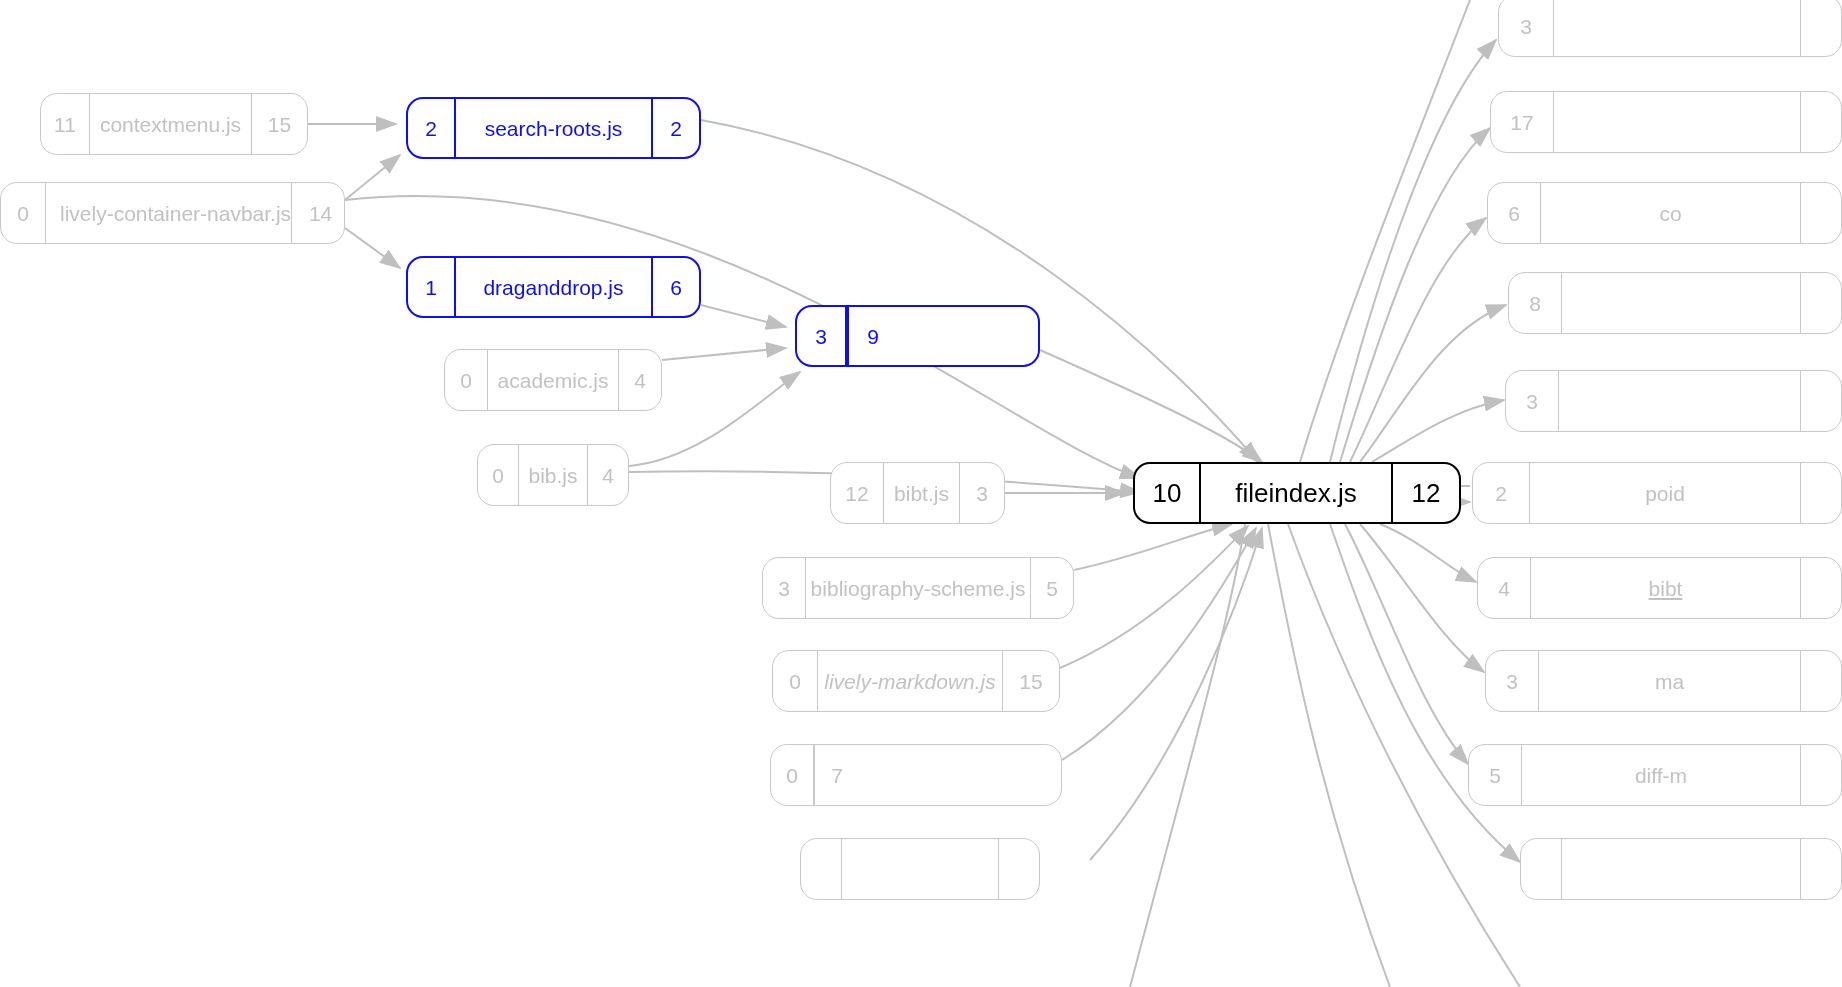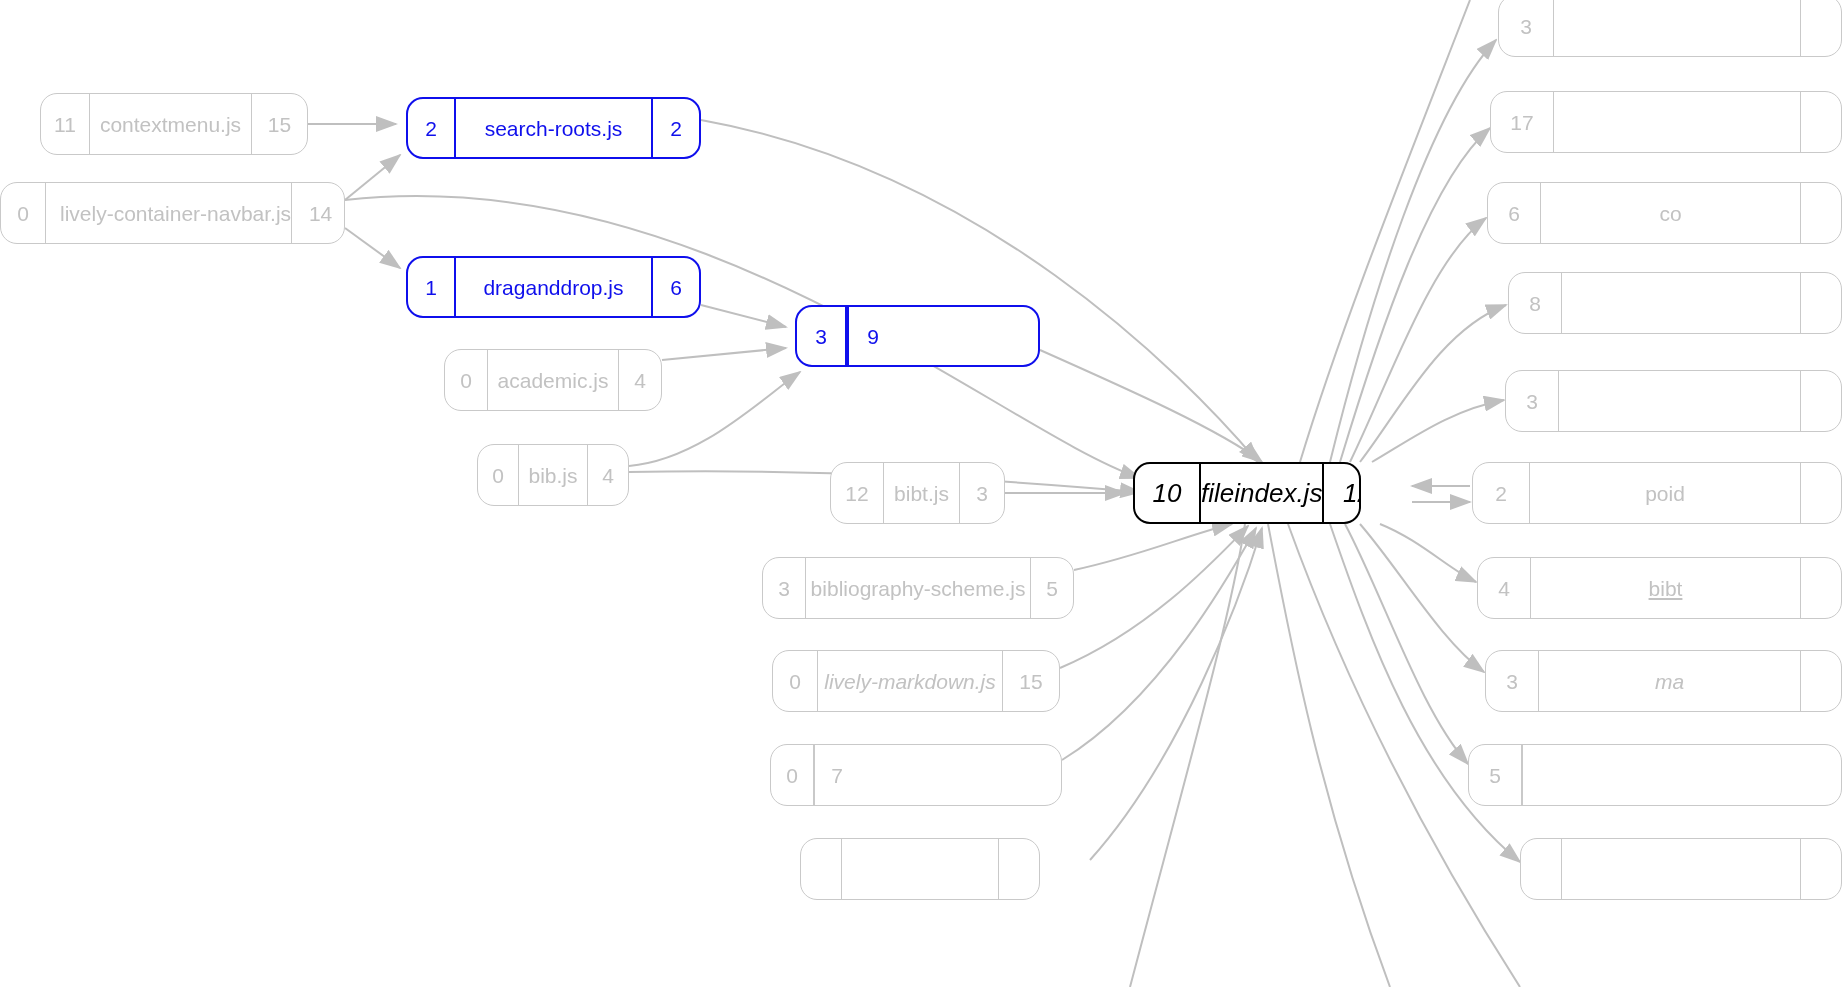--- a/index.html
+++ b/index.html
@@ -141,21 +141,21 @@
         <div class="divider"></div>
         <div class="cell out fs-base" style="width: 40px; flex: 0 0 40px;">4</div>
       </div>
       <div class="node dim" style="left: 830px; top: 462px; width: 175px; height: 62px;">
         <div class="cell in fs-base" style="width: 52px; flex: 0 0 52px;">12</div>
         <div class="divider"></div>
         <div class="cell name fs-base" style="flex: 1 1 auto;">bibt.js</div>
         <div class="divider"></div>
         <div class="cell out fs-base" style="width: 44px; flex: 0 0 44px;">3</div>
       </div>
-      <div class="node focus" style="left: 1133px; top: 462px; width: 228px; height: 62px; font-style: italic;">
+      <div class="node focus" style="left: 1133px; top: 462px; width: 328px; height: 62px;">
         <div class="cell in fs-big" style="width: 64px; flex: 0 0 64px;">10</div>
         <div class="divider"></div>
         <div class="cell name fs-big" style="flex: 1 1 auto;">fileindex.js</div>
         <div class="divider"></div>
         <div class="cell out fs-big" style="width: 66px; flex: 0 0 66px;">12</div>
       </div>
       <div class="node dim" style="left: 762px; top: 557px; width: 312px; height: 62px;">
         <div class="cell in fs-base" style="width: 42px; flex: 0 0 42px;">3</div>
         <div class="divider"></div>
         <div class="cell name fs-base" style="flex: 1 1 auto;">bibliography-scheme.js</div>
@@ -227,27 +227,28 @@
       <div class="node dim" style="left: 1477px; top: 557px; width: 365px; height: 62px;">
         <div class="cell in fs-base" style="width: 52px; flex: 0 0 52px;">4</div>
         <div class="divider"></div>
         <div class="cell name fs-base" style="flex: 1 1 auto; text-decoration: underline;">bibt</div>
         <div class="divider"></div>
         <div class="cell out fs-base" style="width: 40px; flex: 0 0 40px;"></div>
       </div>
       <div class="node dim" style="left: 1485px; top: 650px; width: 357px; height: 62px;">
         <div class="cell in fs-base" style="width: 52px; flex: 0 0 52px;">3</div>
         <div class="divider"></div>
-        <div class="cell name fs-base" style="flex: 1 1 auto; font-style: italic;">ma</div>
+        <div class="cell name fs-base" style="flex: 1 1 auto;">ma</div>
         <div class="divider"></div>
         <div class="cell out fs-base" style="width: 40px; flex: 0 0 40px;"></div>
       </div>
       <div class="node dim" style="left: 1468px; top: 744px; width: 374px; height: 62px;">
         <div class="cell in fs-base" style="width: 52px; flex: 0 0 52px;">5</div>
         <div class="divider"></div>
+        <div class="cell name fs-base" style="flex: 1 1 auto;">diff-m</div>
         <div class="divider"></div>
         <div class="cell out fs-base" style="width: 40px; flex: 0 0 40px;"></div>
       </div>
       <div class="node dim" style="left: 1520px; top: 838px; width: 322px; height: 62px;">
         <div class="cell in fs-base" style="width: 40px; flex: 0 0 40px;"></div>
         <div class="divider"></div>
         <div class="cell name fs-base" style="flex: 1 1 auto;"></div>
         <div class="divider"></div>
         <div class="cell out fs-base" style="width: 40px; flex: 0 0 40px;"></div>
       </div>

